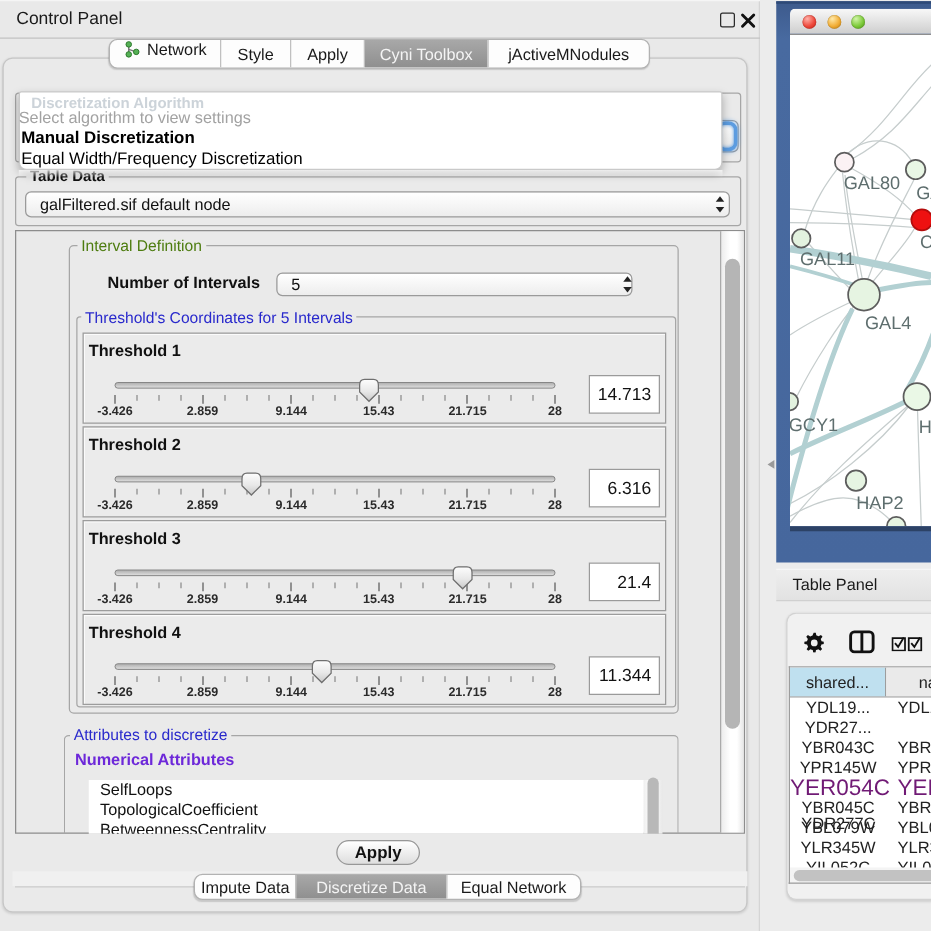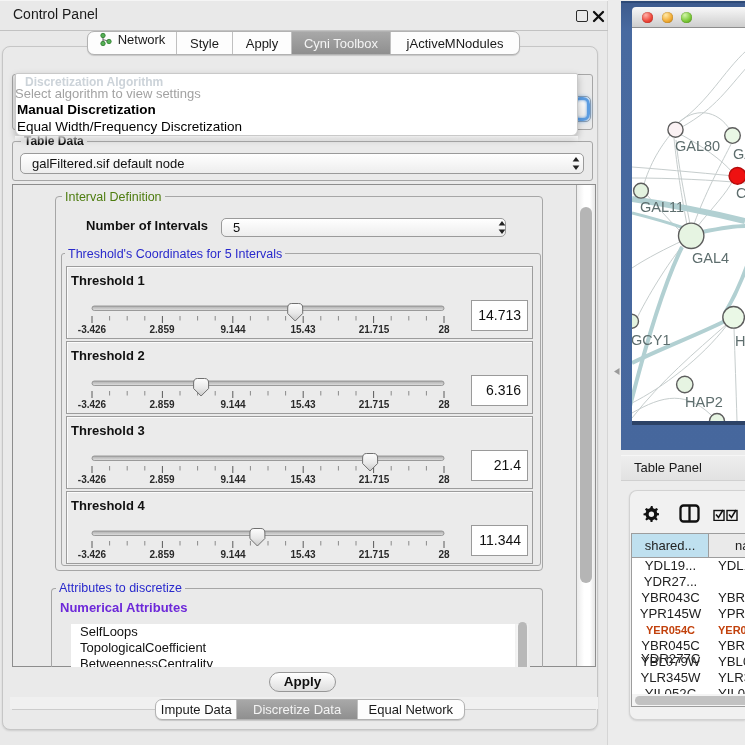--- a/index.html
+++ b/index.html
@@ -384,21 +384,21 @@
         <div style="padding-left:9px;line-height:16px;white-space:nowrap;">YDR277C</div>
       </div>
       <div style="display:flex;height:16px;font-size:13.2px;color:#222;">
         <div style="width:77px;flex:0 0 77px;text-align:center;line-height:16px;">YBR043C</div>
         <div style="padding-left:9px;line-height:16px;white-space:nowrap;">YBR043C</div>
       </div>
       <div style="display:flex;height:16px;font-size:13.2px;color:#222;">
         <div style="width:77px;flex:0 0 77px;text-align:center;line-height:16px;">YPR145W</div>
         <div style="padding-left:9px;line-height:16px;white-space:nowrap;">YPR145W</div>
       </div>
-      <div style="display:flex;height:16px;font-size:11px;color:#c2410c;font-weight:bold;">
+      <div style="display:flex;height:16px;font-size:18px;color:#701a75;">
         <div style="width:77px;flex:0 0 77px;text-align:center;line-height:16px;">YER054C</div>
         <div style="padding-left:9px;line-height:16px;white-space:nowrap;">YER054C</div>
       </div>
       <div style="display:flex;height:16px;font-size:13.2px;color:#222;">
         <div style="width:77px;flex:0 0 77px;text-align:center;line-height:16px;">YBR045C</div>
         <div style="padding-left:9px;line-height:16px;white-space:nowrap;">YBR045C</div>
       </div>
       <div style="display:flex;height:16px;font-size:13.2px;color:#222;">
         <div style="width:77px;flex:0 0 77px;text-align:center;line-height:16px;">YBL079W</div>
         <div style="padding-left:9px;line-height:16px;white-space:nowrap;">YBL079W</div>

